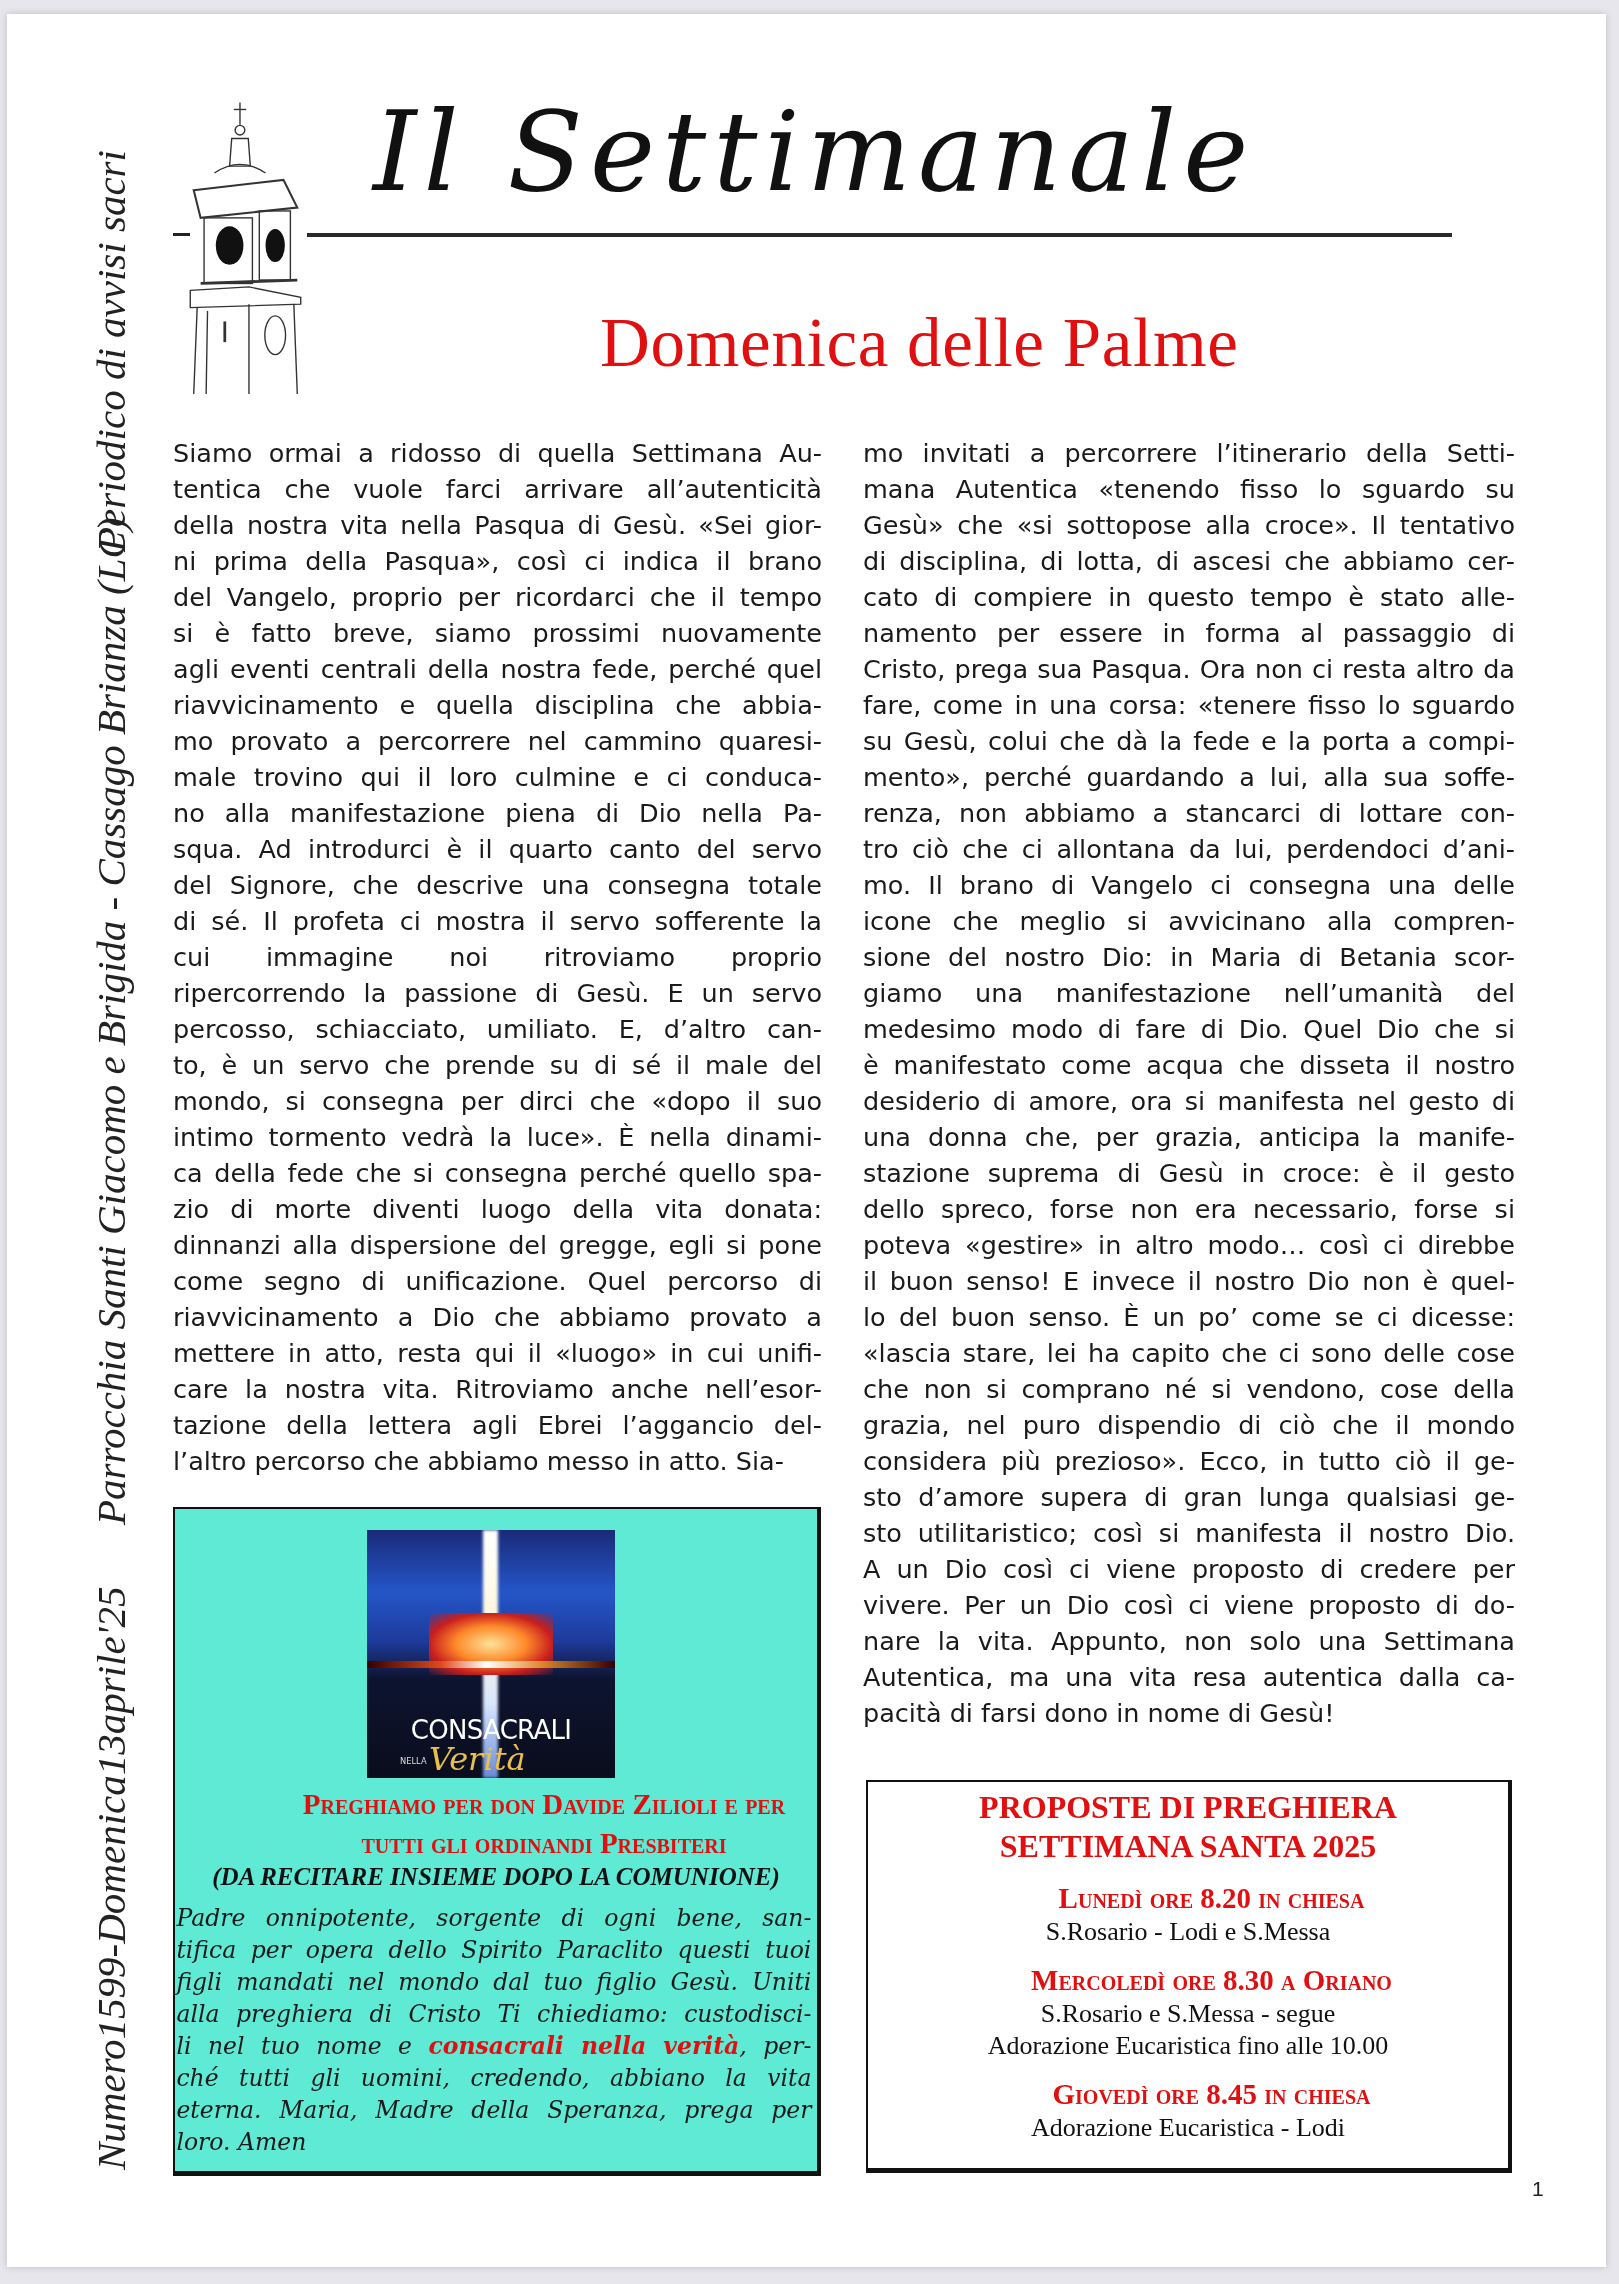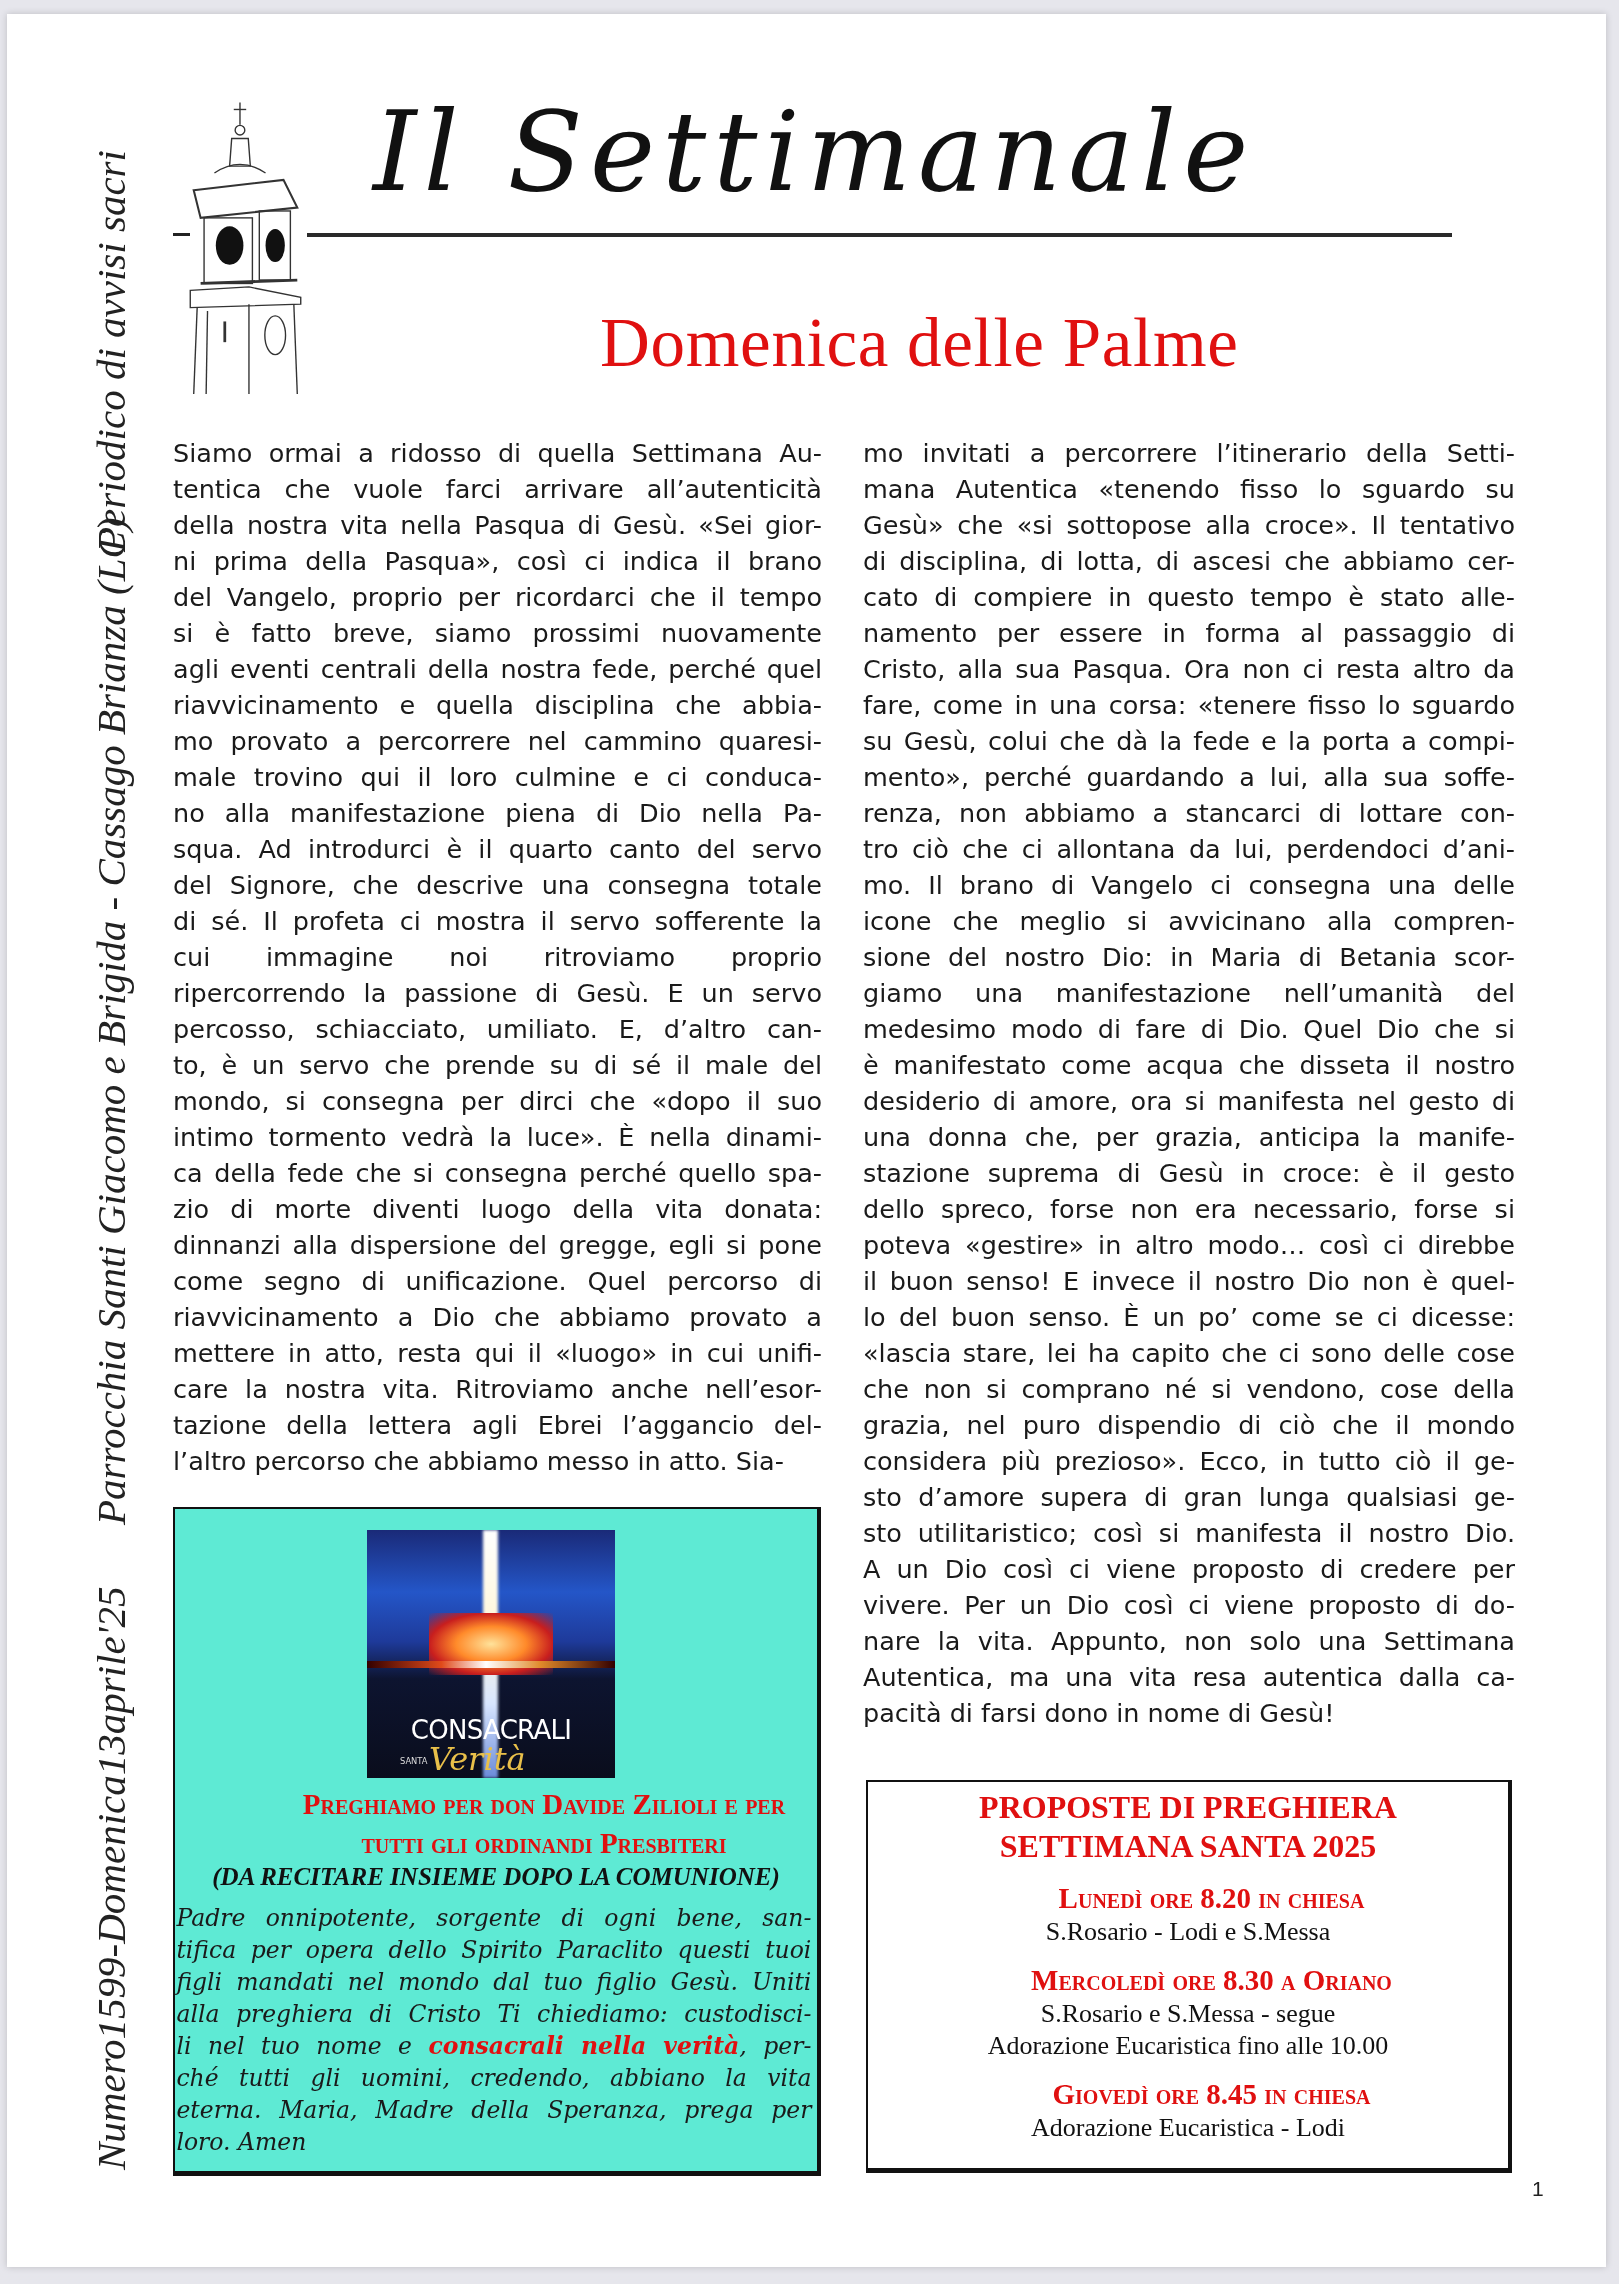--- a/index.html
+++ b/index.html
@@ -222,21 +222,21 @@
       <span class="line">tazione della lettera agli Ebrei l’aggancio del-</span>
       <span class="line last">l’altro percorso che abbiamo messo in atto. Sia-</span>
     </div>
   <div class="col col-right" id="col-right">
       <span class="line">mo invitati a percorrere l’itinerario della Setti-</span>
       <span class="line">mana Autentica «tenendo fisso lo sguardo su</span>
       <span class="line">Gesù» che «si sottopose alla croce». Il tentativo</span>
       <span class="line">di disciplina, di lotta, di ascesi che abbiamo cer-</span>
       <span class="line">cato di compiere in questo tempo è stato alle-</span>
       <span class="line">namento per essere in forma al passaggio di</span>
-      <span class="line">Cristo, alla sua Pasqua. Ora non ci resta altro da</span>
+      <span class="line">Cristo, prega sua Pasqua. Ora non ci resta altro da</span>
       <span class="line">fare, come in una corsa: «tenere fisso lo sguardo</span>
       <span class="line">su Gesù, colui che dà la fede e la porta a compi-</span>
       <span class="line">mento», perché guardando a lui, alla sua soffe-</span>
       <span class="line">renza, non abbiamo a stancarci di lottare con-</span>
       <span class="line">tro ciò che ci allontana da lui, perdendoci d’ani-</span>
       <span class="line">mo. Il brano di Vangelo ci consegna una delle</span>
       <span class="line">icone che meglio si avvicinano alla compren-</span>
       <span class="line">sione del nostro Dio: in Maria di Betania scor-</span>
       <span class="line">giamo una manifestazione nell’umanità del</span>
       <span class="line">medesimo modo di fare di Dio. Quel Dio che si</span>
@@ -260,21 +260,21 @@
       <span class="line">Autentica, ma una vita resa autentica dalla ca-</span>
       <span class="line last">pacità di farsi dono in nome di Gesù!</span>
     </div>
 
   <div class="box-left">
     <div class="cover">
       <div class="beam"></div>
       <div class="fire"></div>
       <div class="hbar"></div>
       <div class="t1">CONSACRALI</div>
-      <div class="t3">SANTA</div>
+      <div class="t3">NELLA</div>
       <div class="t2">Verità</div>
     </div>
     <div class="h1">
       <div>Preghiamo per don Davide Zilioli e per</div>
       <div>tutti gli ordinandi Presbiteri</div>
     </div>
     <div class="h2">(DA RECITARE INSIEME DOPO LA COMUNIONE)</div>
     <div class="prayer">
       <span class="line">Padre onnipotente, sorgente di ogni bene, san-</span>
       <span class="line">tifica per opera dello Spirito Paraclito questi tuoi</span>

